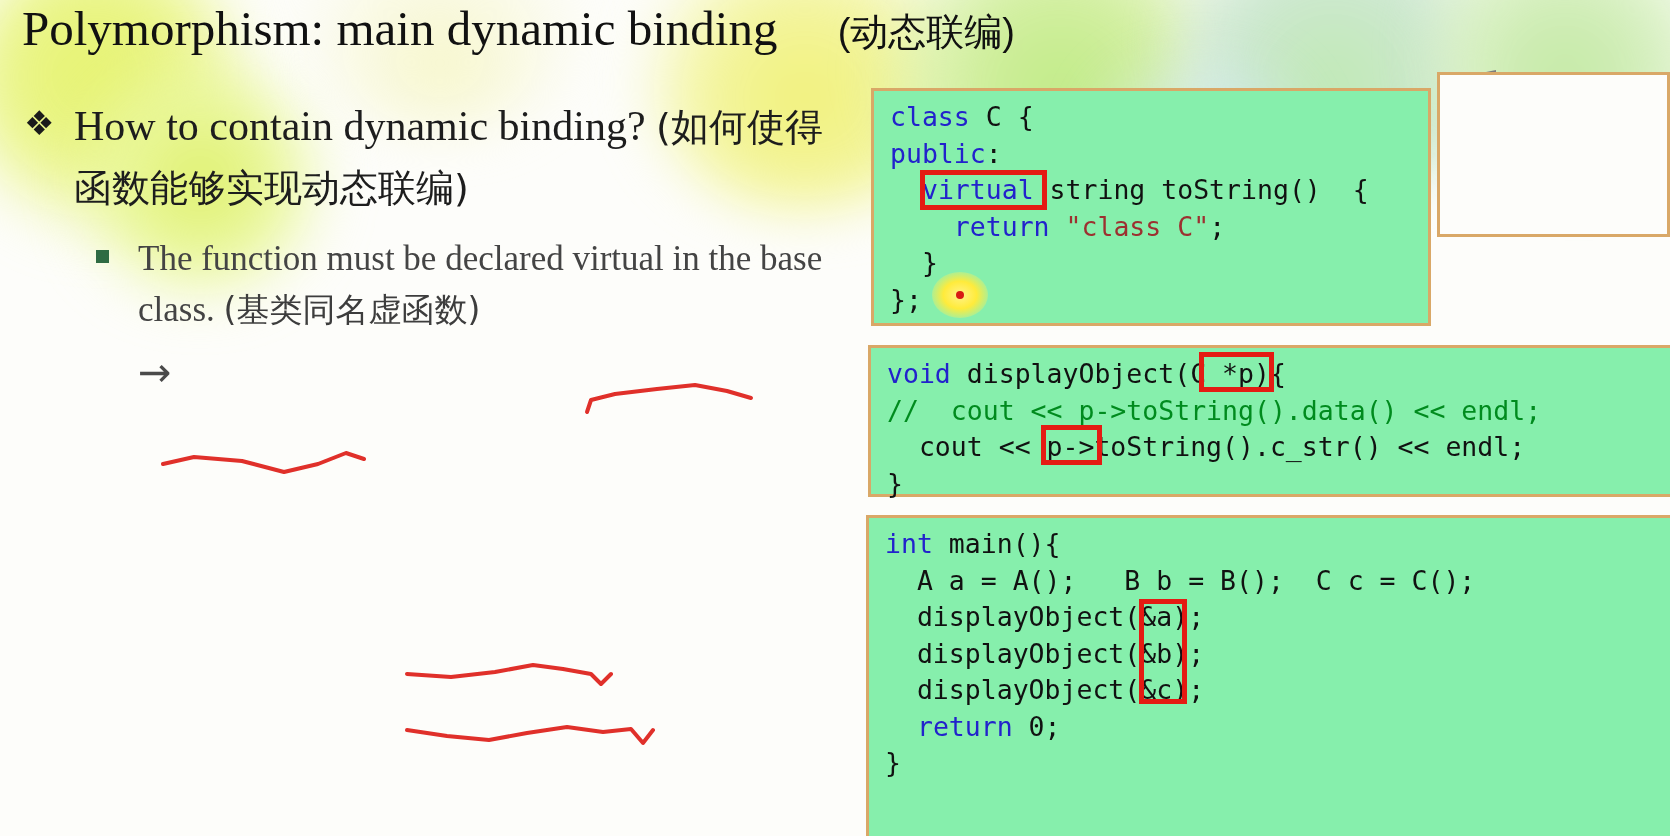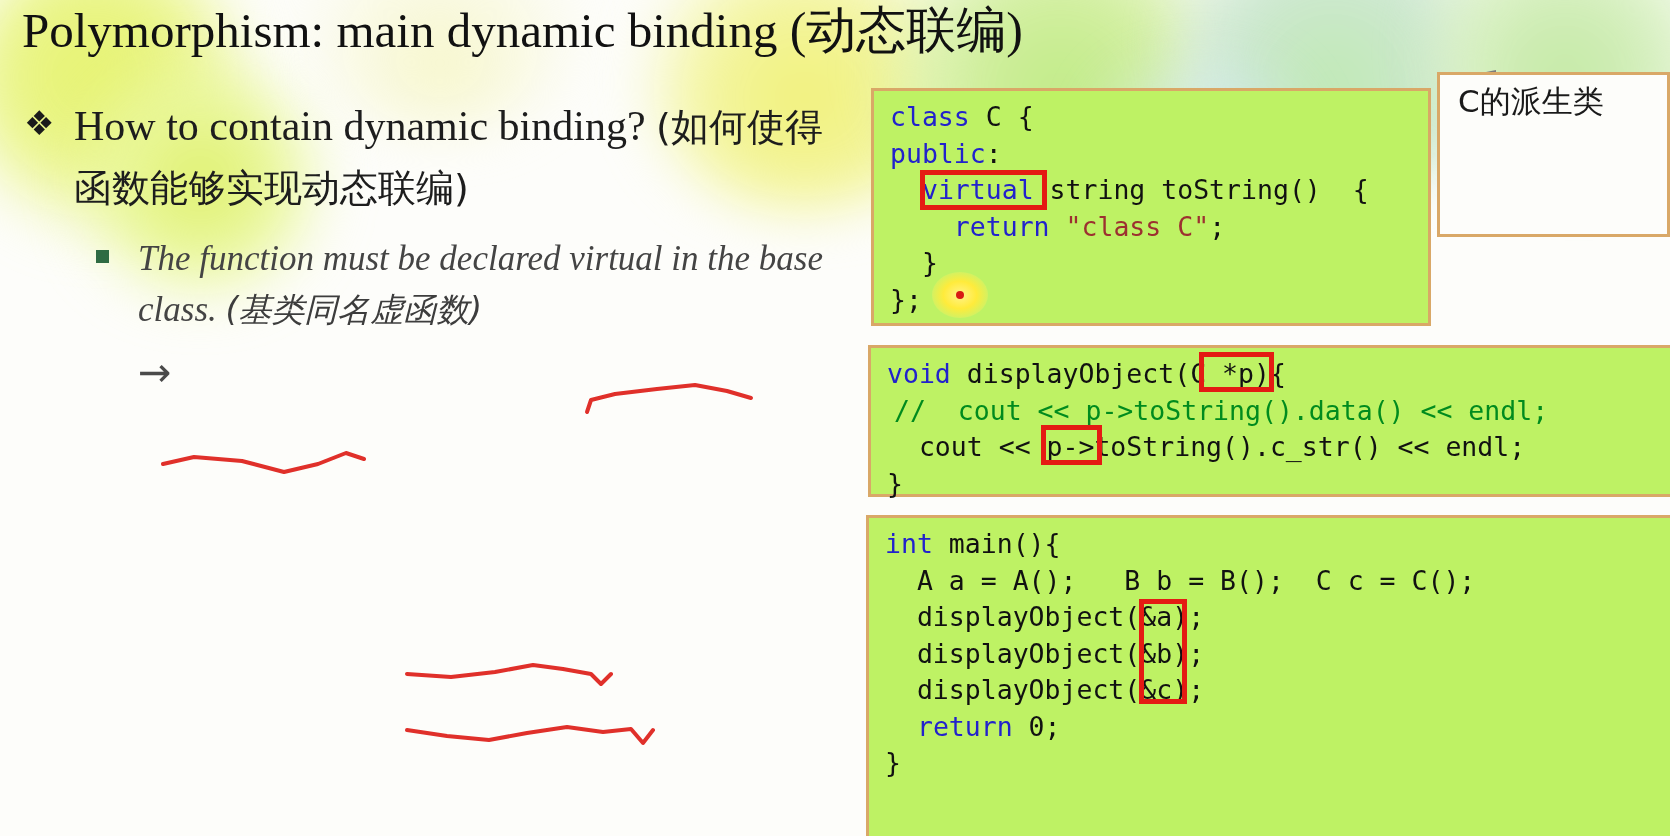--- a/index.html
+++ b/index.html
@@ -48,21 +48,21 @@
   #title {
     position: absolute;
     left: 22px; top: 2px;
     font-size: 49px;
     line-height: 1.12;
     color: #111111;
     letter-spacing: 0px;
     white-space: nowrap;
     font-family: "Liberation Serif", "DejaVu Serif", serif;
   }
-  #title .cn { font-family: Liberation Serif, serif; font-size: 50px; }
+  #title .cn { font-family: Liberation Sans, sans-serif; font-size: 38px; margin-left: 48px; }
 
   
   #left-col {
     position: absolute;
     left: 18px; top: 96px;
     width: 840px;
   }
   .lvl1 {
     position: relative;
     padding-left: 56px;
@@ -82,21 +82,20 @@
   .lvl1 .cn { font-family: "DejaVu Sans", sans-serif; font-size: 38px; }
 
   .sub-list { margin-top: 14px; padding-left: 78px; }
   .lvl2 {
     position: relative;
     padding-left: 42px;
     font-size: 35px;
     line-height: 1.47;
     color: #444444;
     margin-bottom: 16px;
-    font-style: italic;
   }
   .lvl2 .marker {
     position: absolute;
     left: 0px; top: 17px;
     width: 13px; height: 13px;
     background: #2f6b43;
   }
   .lvl2 .cn { font-family: "DejaVu Sans", sans-serif; font-size: 33px; color: #3d3d3d; }
   .arrow-line {
     padding-left: 42px;
@@ -105,38 +104,38 @@
     font-family: "DejaVu Sans", sans-serif;
     line-height: 1;
   }
 
   
   .ink { position: absolute; pointer-events: none; overflow: visible; }
 
   
   .code-box {
     position: absolute;
-    background: #bef264;
+    background: #86efac;
     border: 3px solid #d9a867;
     box-sizing: border-box;
     font-family: "DejaVu Sans Mono", "Liberation Mono", monospace;
     font-size: 26.5px;
     line-height: 36.5px;
     color: #111111;
     white-space: pre;
     padding: 8px 0 8px 16px;
     letter-spacing: 0px;
   }
   #code-1 { left: 871px;  top: 88px;  width: 560px;  height: 238px; }
   #code-2 { left: 868px;  top: 345px; width: 830px;  height: 152px; }
   #code-3 { left: 866px;  top: 515px; width: 830px;  height: 330px; }
 
   .kw   { color: #2222cc; }
   .str  { color: #9c3030; }
-  .cmt  { color: #008b1e; margin-left: 7px; }
+  .cmt  { color: #008b1e; }
   .plain{ color: #111111; }
 
   
   .redbox {
     position: absolute;
     border: 5px solid #e41b13;
     box-sizing: border-box;
     pointer-events: none;
     background: transparent;
   }
@@ -254,16 +253,15 @@
   <div class="redbox" id="rb-cp"></div>
   <div class="redbox" id="rb-parrow"></div>
   <div class="redbox" id="rb-amp"></div>
 
   <div id="laser">
     <span class="dot"></span>
   </div>
 
   <div id="callout-tail"></div>
   <div id="callout">
-    <span class="callout-line">C的派生类</span>
   </div>
 
 </div>
 
 </body></html>

